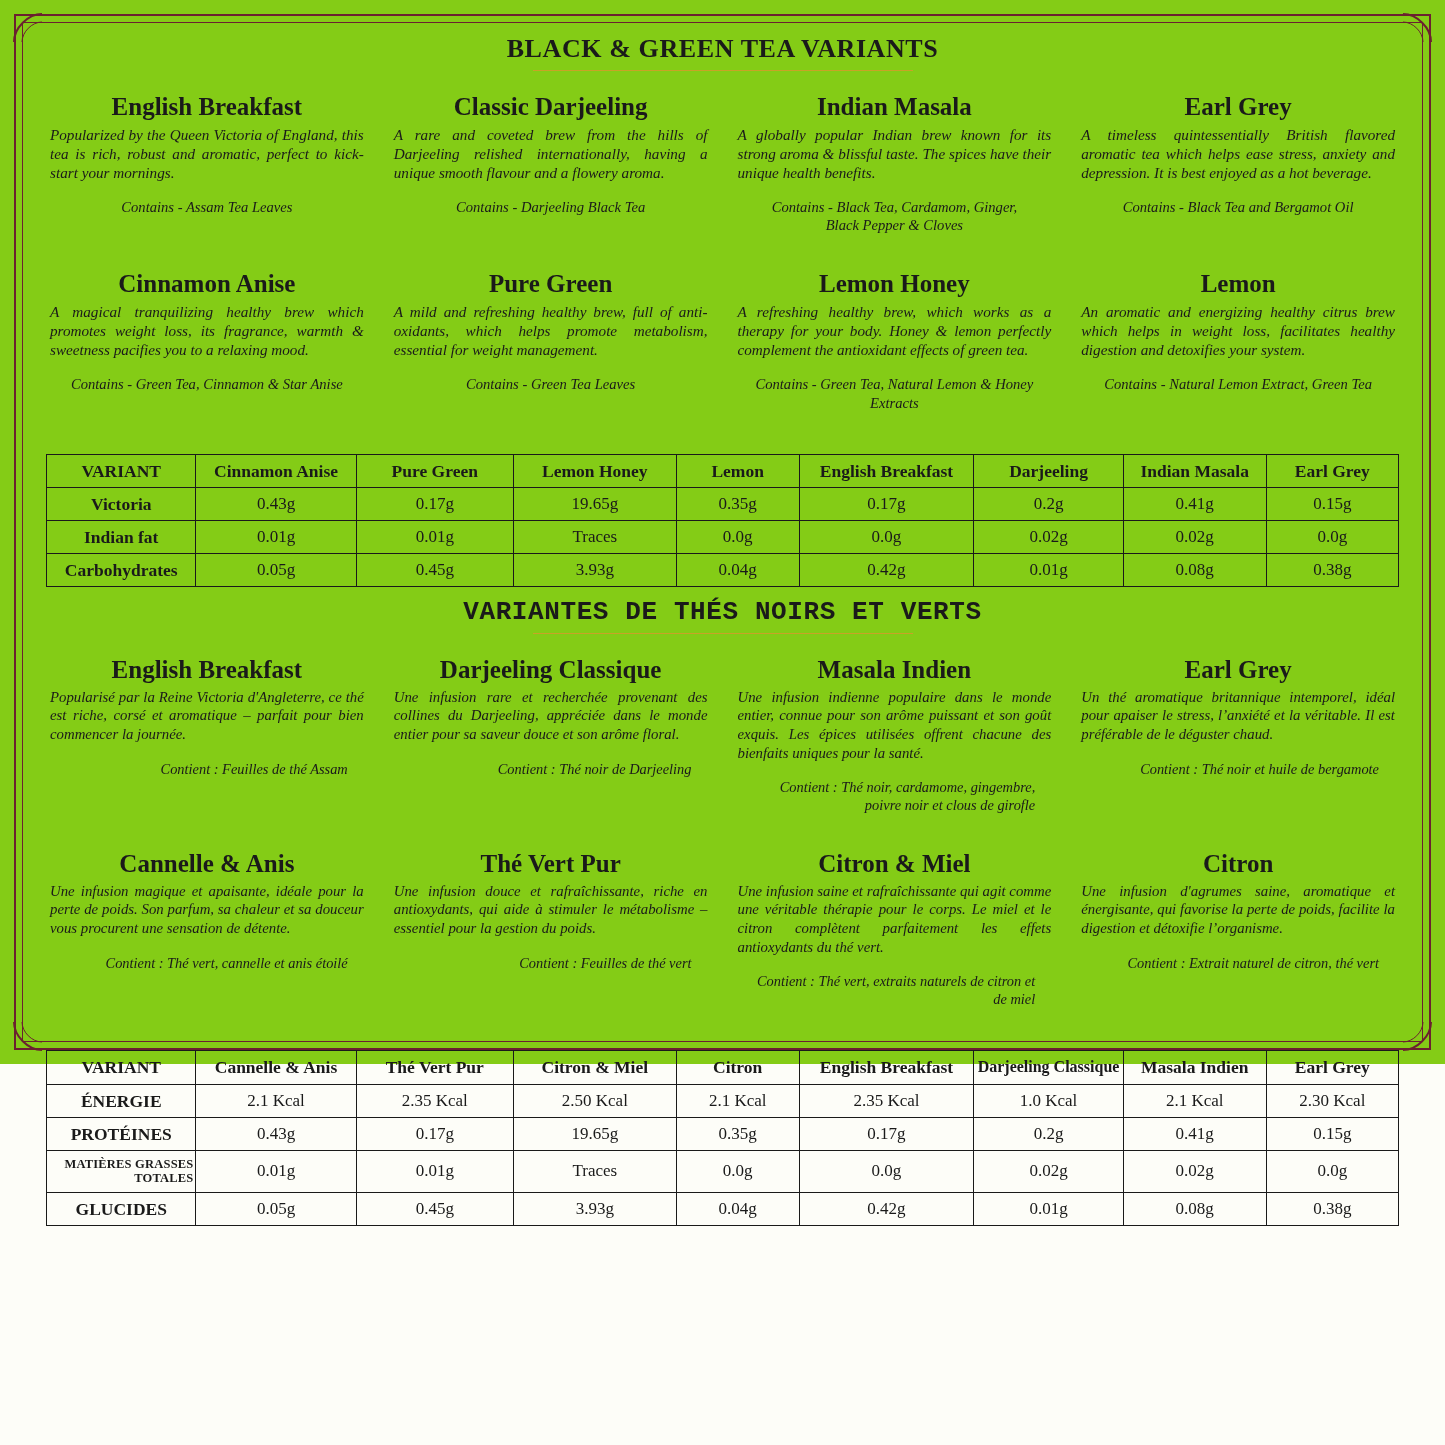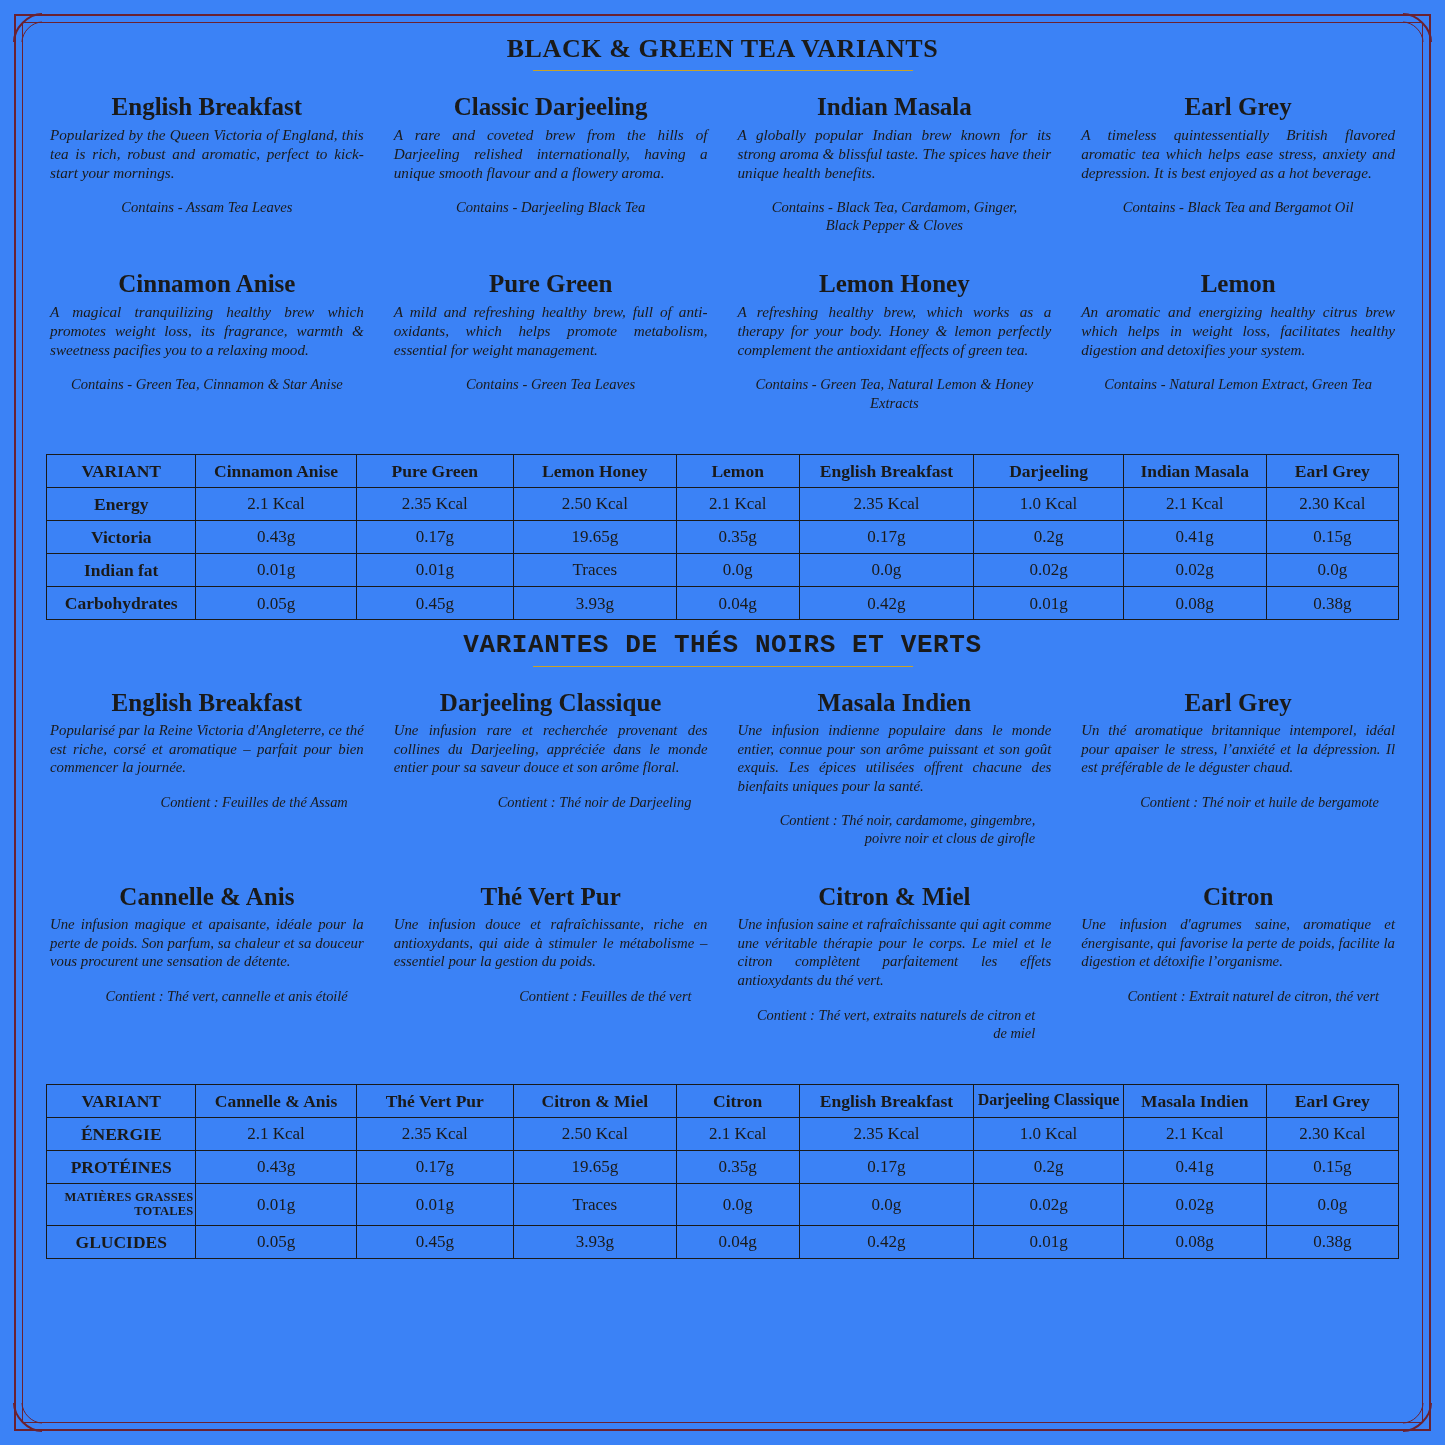--- a/index.html
+++ b/index.html
@@ -10,23 +10,23 @@
   body {
     width: 1445px;
     height: 1445px;
     font-family: "Liberation Serif", serif;
     color: #1a1a1a;
     overflow: hidden;
   }
   .page {
     position: relative;
     width: 1445px;
-    height: 1445px;
+    height: 1064px;
     box-sizing: border-box;
-    background: #3b82f6;
+    background: #84cc16;
   }
   
   .border-outer {
     position: absolute;
     left: 14px; top: 14px; right: 14px; bottom: 14px;
     border: 2px solid #6b2130;
     box-sizing: border-box;
     pointer-events: none;
   }
   .border-inner {
@@ -249,31 +249,20 @@
           <th>Lemon Honey</th>
           <th>Lemon</th>
           <th>English Breakfast</th>
           <th>Darjeeling</th>
           <th>Indian Masala</th>
           <th>Earl Grey</th>
         </tr>
       </thead>
       <tbody>
         <tr>
-          <td class="rowhead">Energy</td>
-          <td>2.1 Kcal</td>
-          <td>2.35 Kcal</td>
-          <td>2.50 Kcal</td>
-          <td>2.1 Kcal</td>
-          <td>2.35 Kcal</td>
-          <td>1.0 Kcal</td>
-          <td>2.1 Kcal</td>
-          <td>2.30 Kcal</td>
-        </tr>
-        <tr>
           <td class="rowhead">Victoria</td>
           <td>0.43g</td>
           <td>0.17g</td>
           <td>19.65g</td>
           <td>0.35g</td>
           <td>0.17g</td>
           <td>0.2g</td>
           <td>0.41g</td>
           <td>0.15g</td>
         </tr>
@@ -316,21 +305,21 @@
         <div class="variant-desc">Une infusion rare et recherchée provenant des collines du Darjeeling, appréciée dans le monde entier pour sa saveur douce et son arôme floral.</div>
         <div class="variant-contains">Contient : Thé noir de Darjeeling</div>
       </div>
       <div class="cell">
         <div class="variant-name">Masala Indien</div>
         <div class="variant-desc">Une infusion indienne populaire dans le monde entier, connue pour son arôme puissant et son goût exquis. Les épices utilisées offrent chacune des bienfaits uniques pour la santé.</div>
         <div class="variant-contains">Contient : Thé noir, cardamome, gingembre, poivre noir et clous de girofle</div>
       </div>
       <div class="cell">
         <div class="variant-name">Earl Grey</div>
-        <div class="variant-desc">Un thé aromatique britannique intemporel, idéal pour apaiser le stress, l’anxiété et la dépression. Il est préférable de le déguster chaud.</div>
+        <div class="variant-desc">Un thé aromatique britannique intemporel, idéal pour apaiser le stress, l’anxiété et la véritable. Il est préférable de le déguster chaud.</div>
         <div class="variant-contains">Contient : Thé noir et huile de bergamote</div>
       </div>
     </div>
 
     <div class="grid row-block fr">
       <div class="cell">
         <div class="variant-name">Cannelle &amp; Anis</div>
         <div class="variant-desc">Une infusion magique et apaisante, idéale pour la perte de poids. Son parfum, sa chaleur et sa douceur vous procurent une sensation de détente.</div>
         <div class="variant-contains">Contient : Thé vert, cannelle et anis étoilé</div>
       </div>

